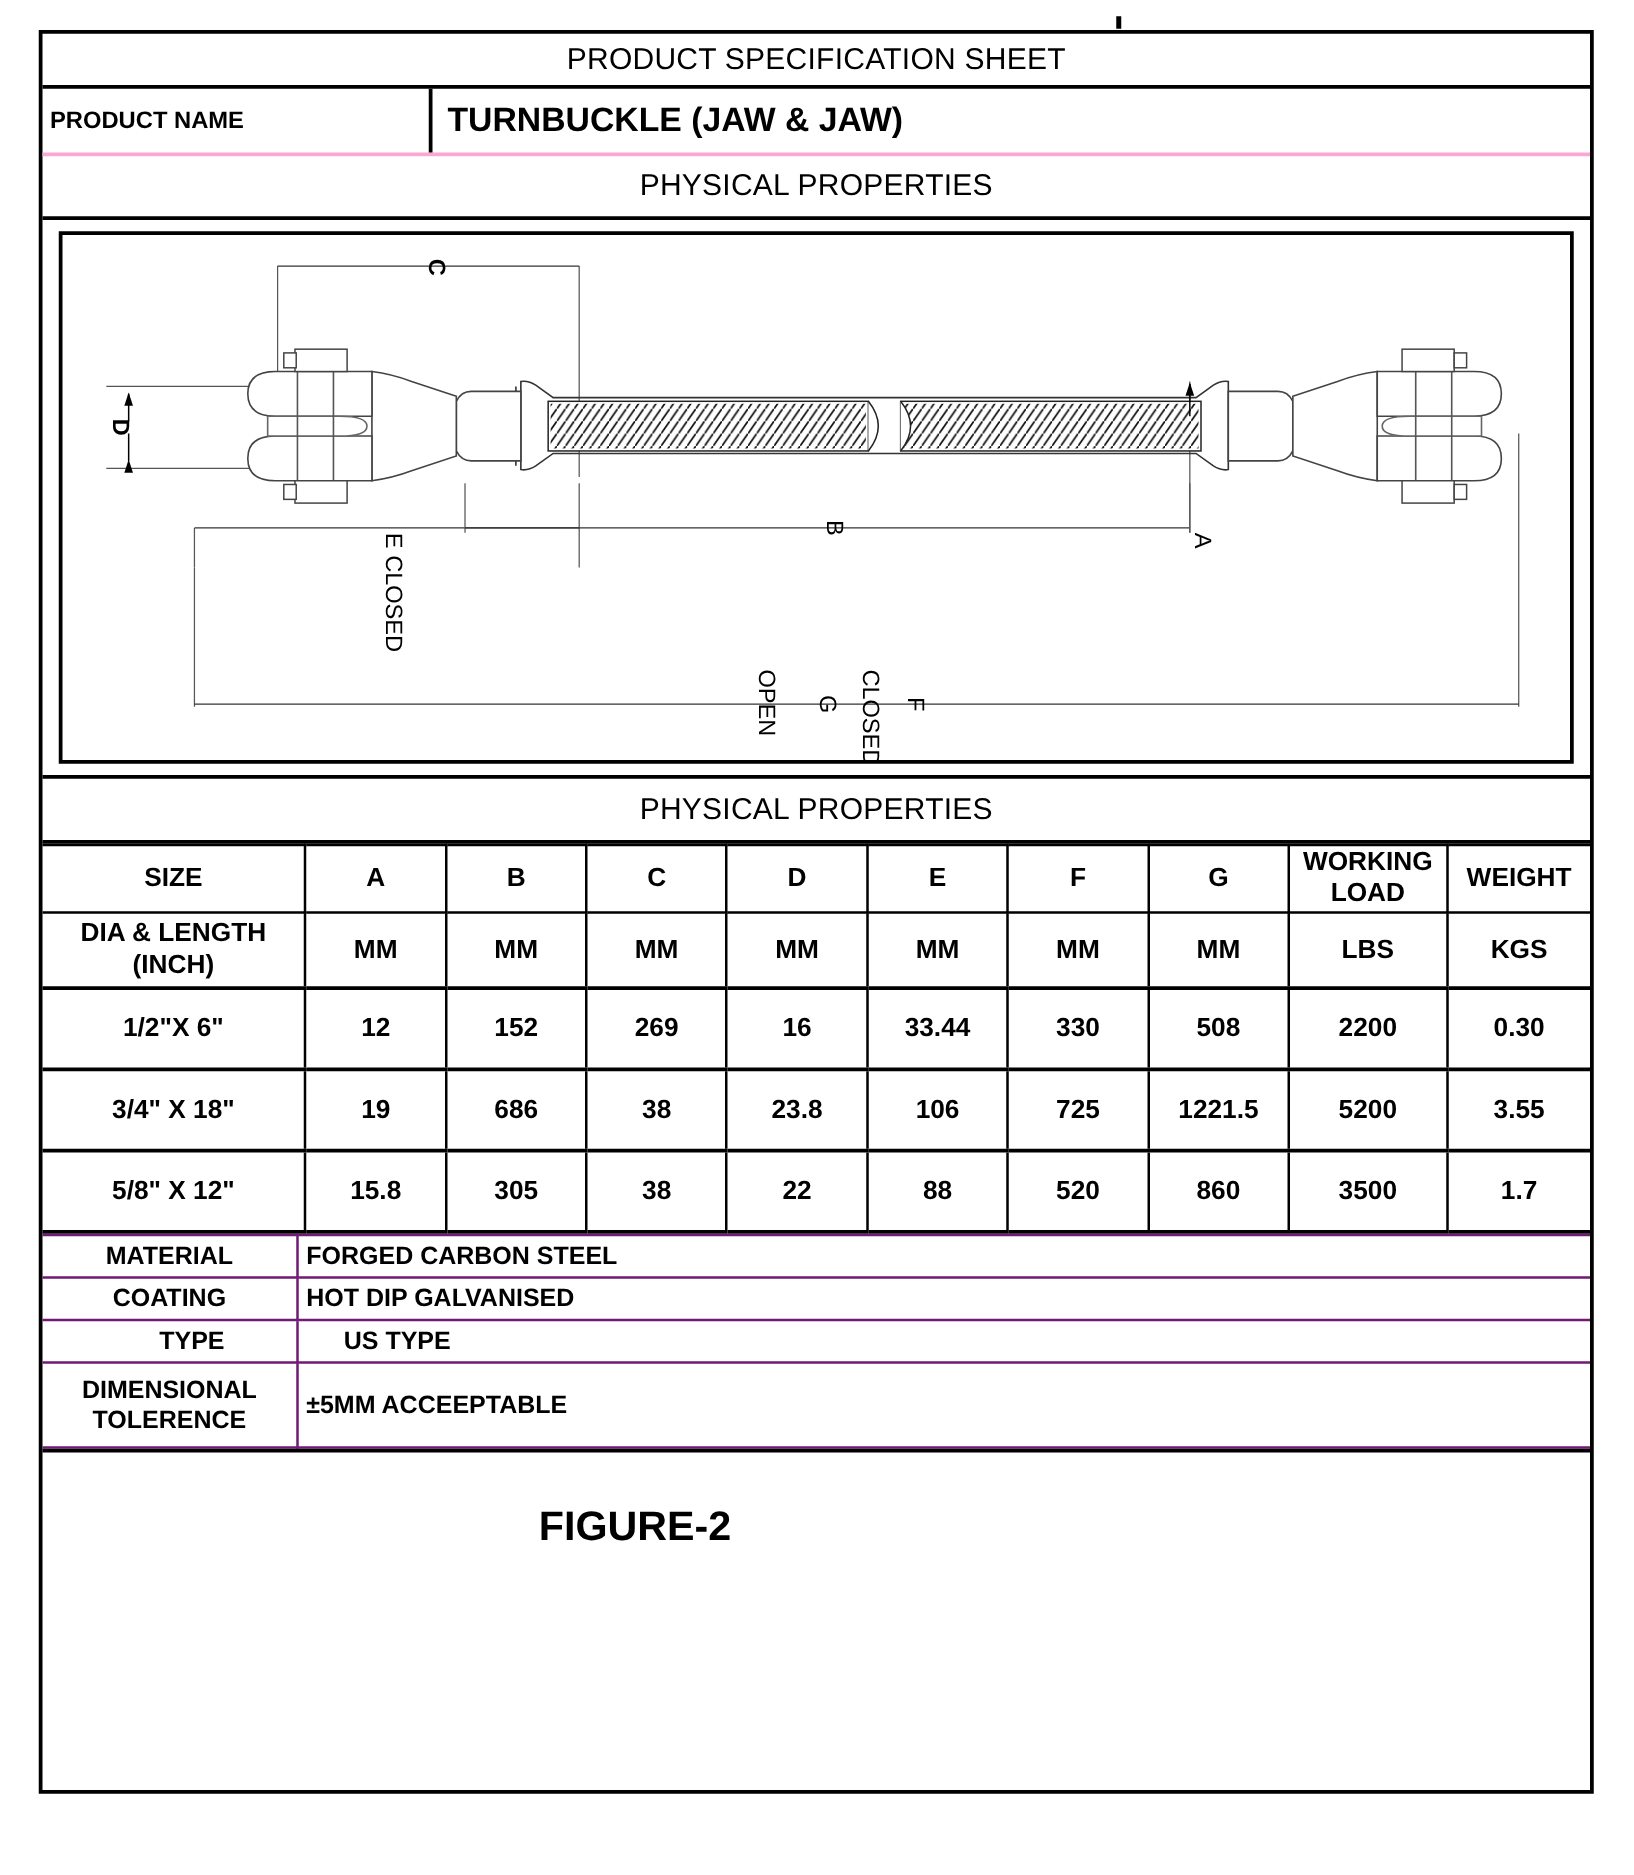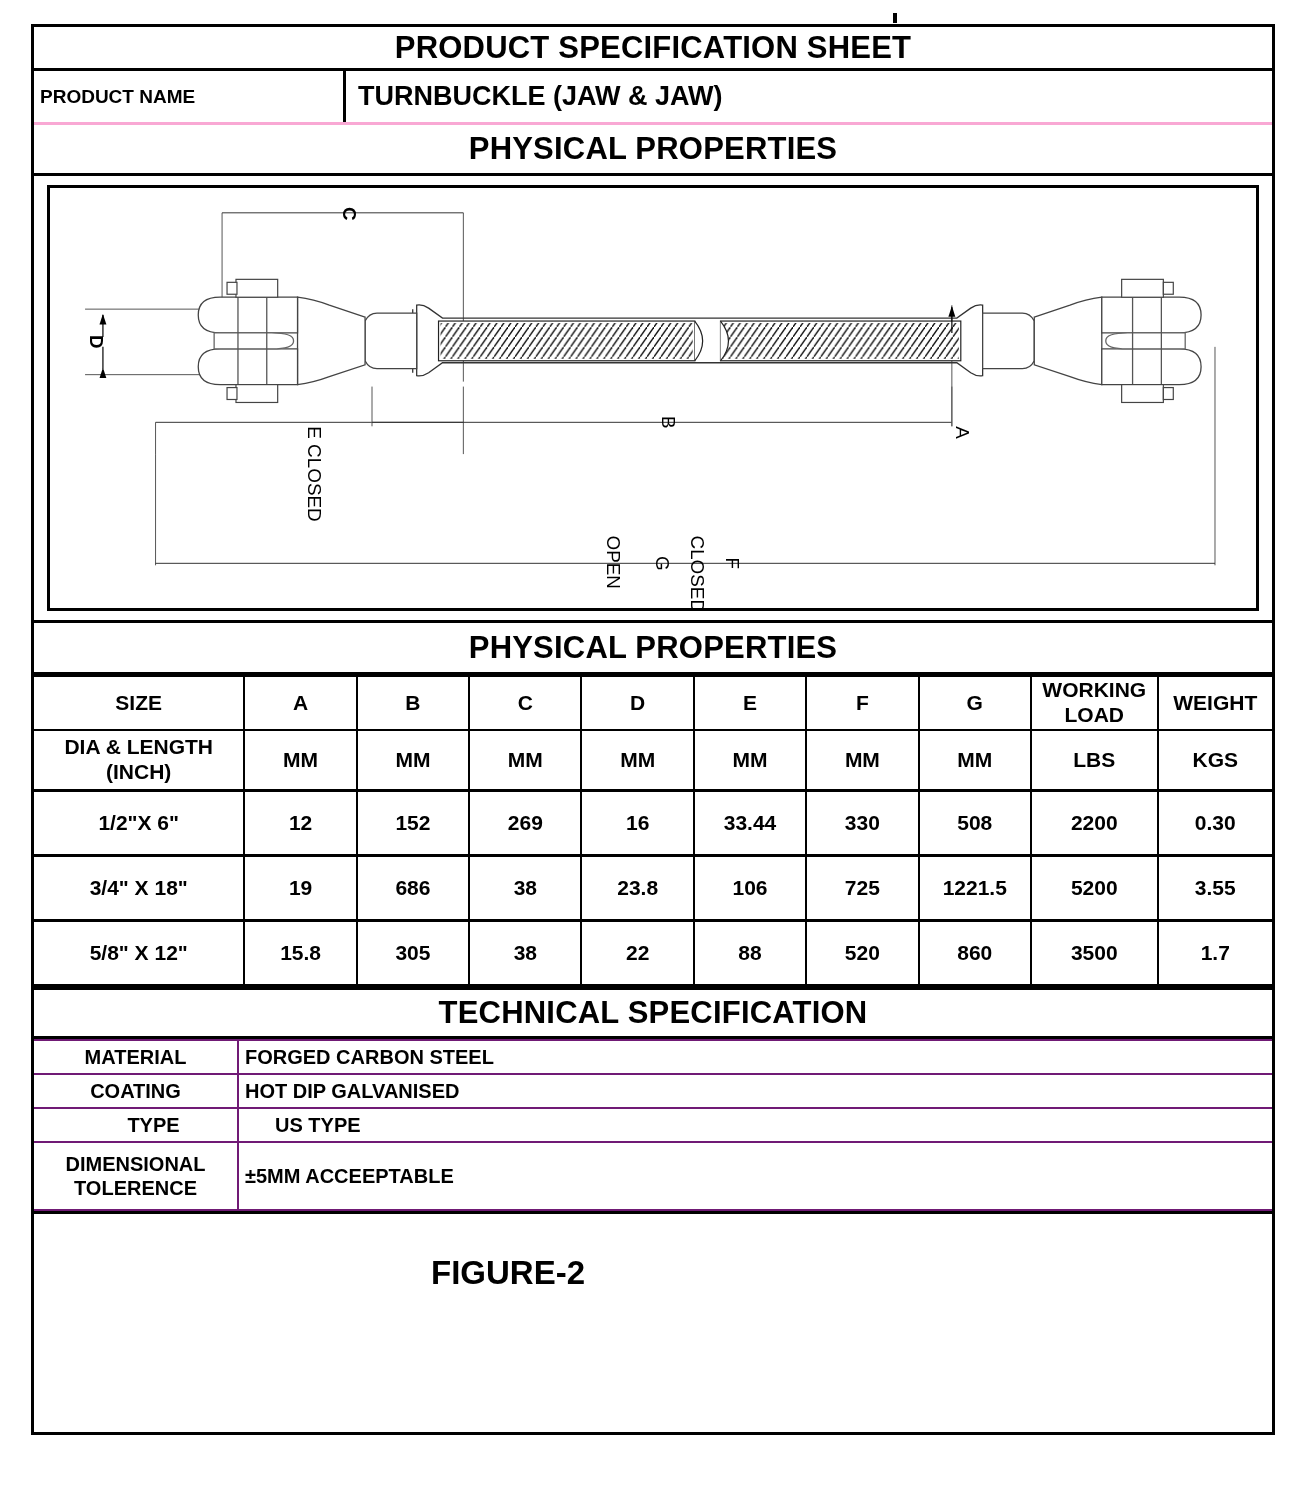--- a/index.html
+++ b/index.html
@@ -41,22 +41,22 @@
 
   .band {
     box-sizing: border-box;
     width: 100%;
     border-bottom: 3px solid #000;
     display: flex;
     align-items: center;
     justify-content: center;
   }
   .band-title {
-    font-size: 31px;
-    font-weight: bold;
+    font-size: 24px;
+    font-weight: normal;
     letter-spacing: .2px;
   }
 
   
   #row-title { height: 44px; }
 
   
   #row-product {
     box-sizing: border-box;
     width: 100%;
@@ -409,23 +409,20 @@
         <td class="c-dim">22</td>
         <td class="c-dim">88</td>
         <td class="c-dim">520</td>
         <td class="c-dim">860</td>
         <td class="c-load">3500</td>
         <td class="c-wt last">1.7</td>
       </tr>
     </tbody>
   </table>
 
-  <div class="band" id="row-tech">
-    <span class="band-title">TECHNICAL SPECIFICATION</span>
-  </div>
 
   <table class="tech">
     <tbody>
       <tr class="r1">
         <td class="k">MATERIAL</td>
         <td class="v">FORGED CARBON STEEL</td>
       </tr>
       <tr class="r2">
         <td class="k">COATING</td>
         <td class="v">HOT DIP GALVANISED</td>

